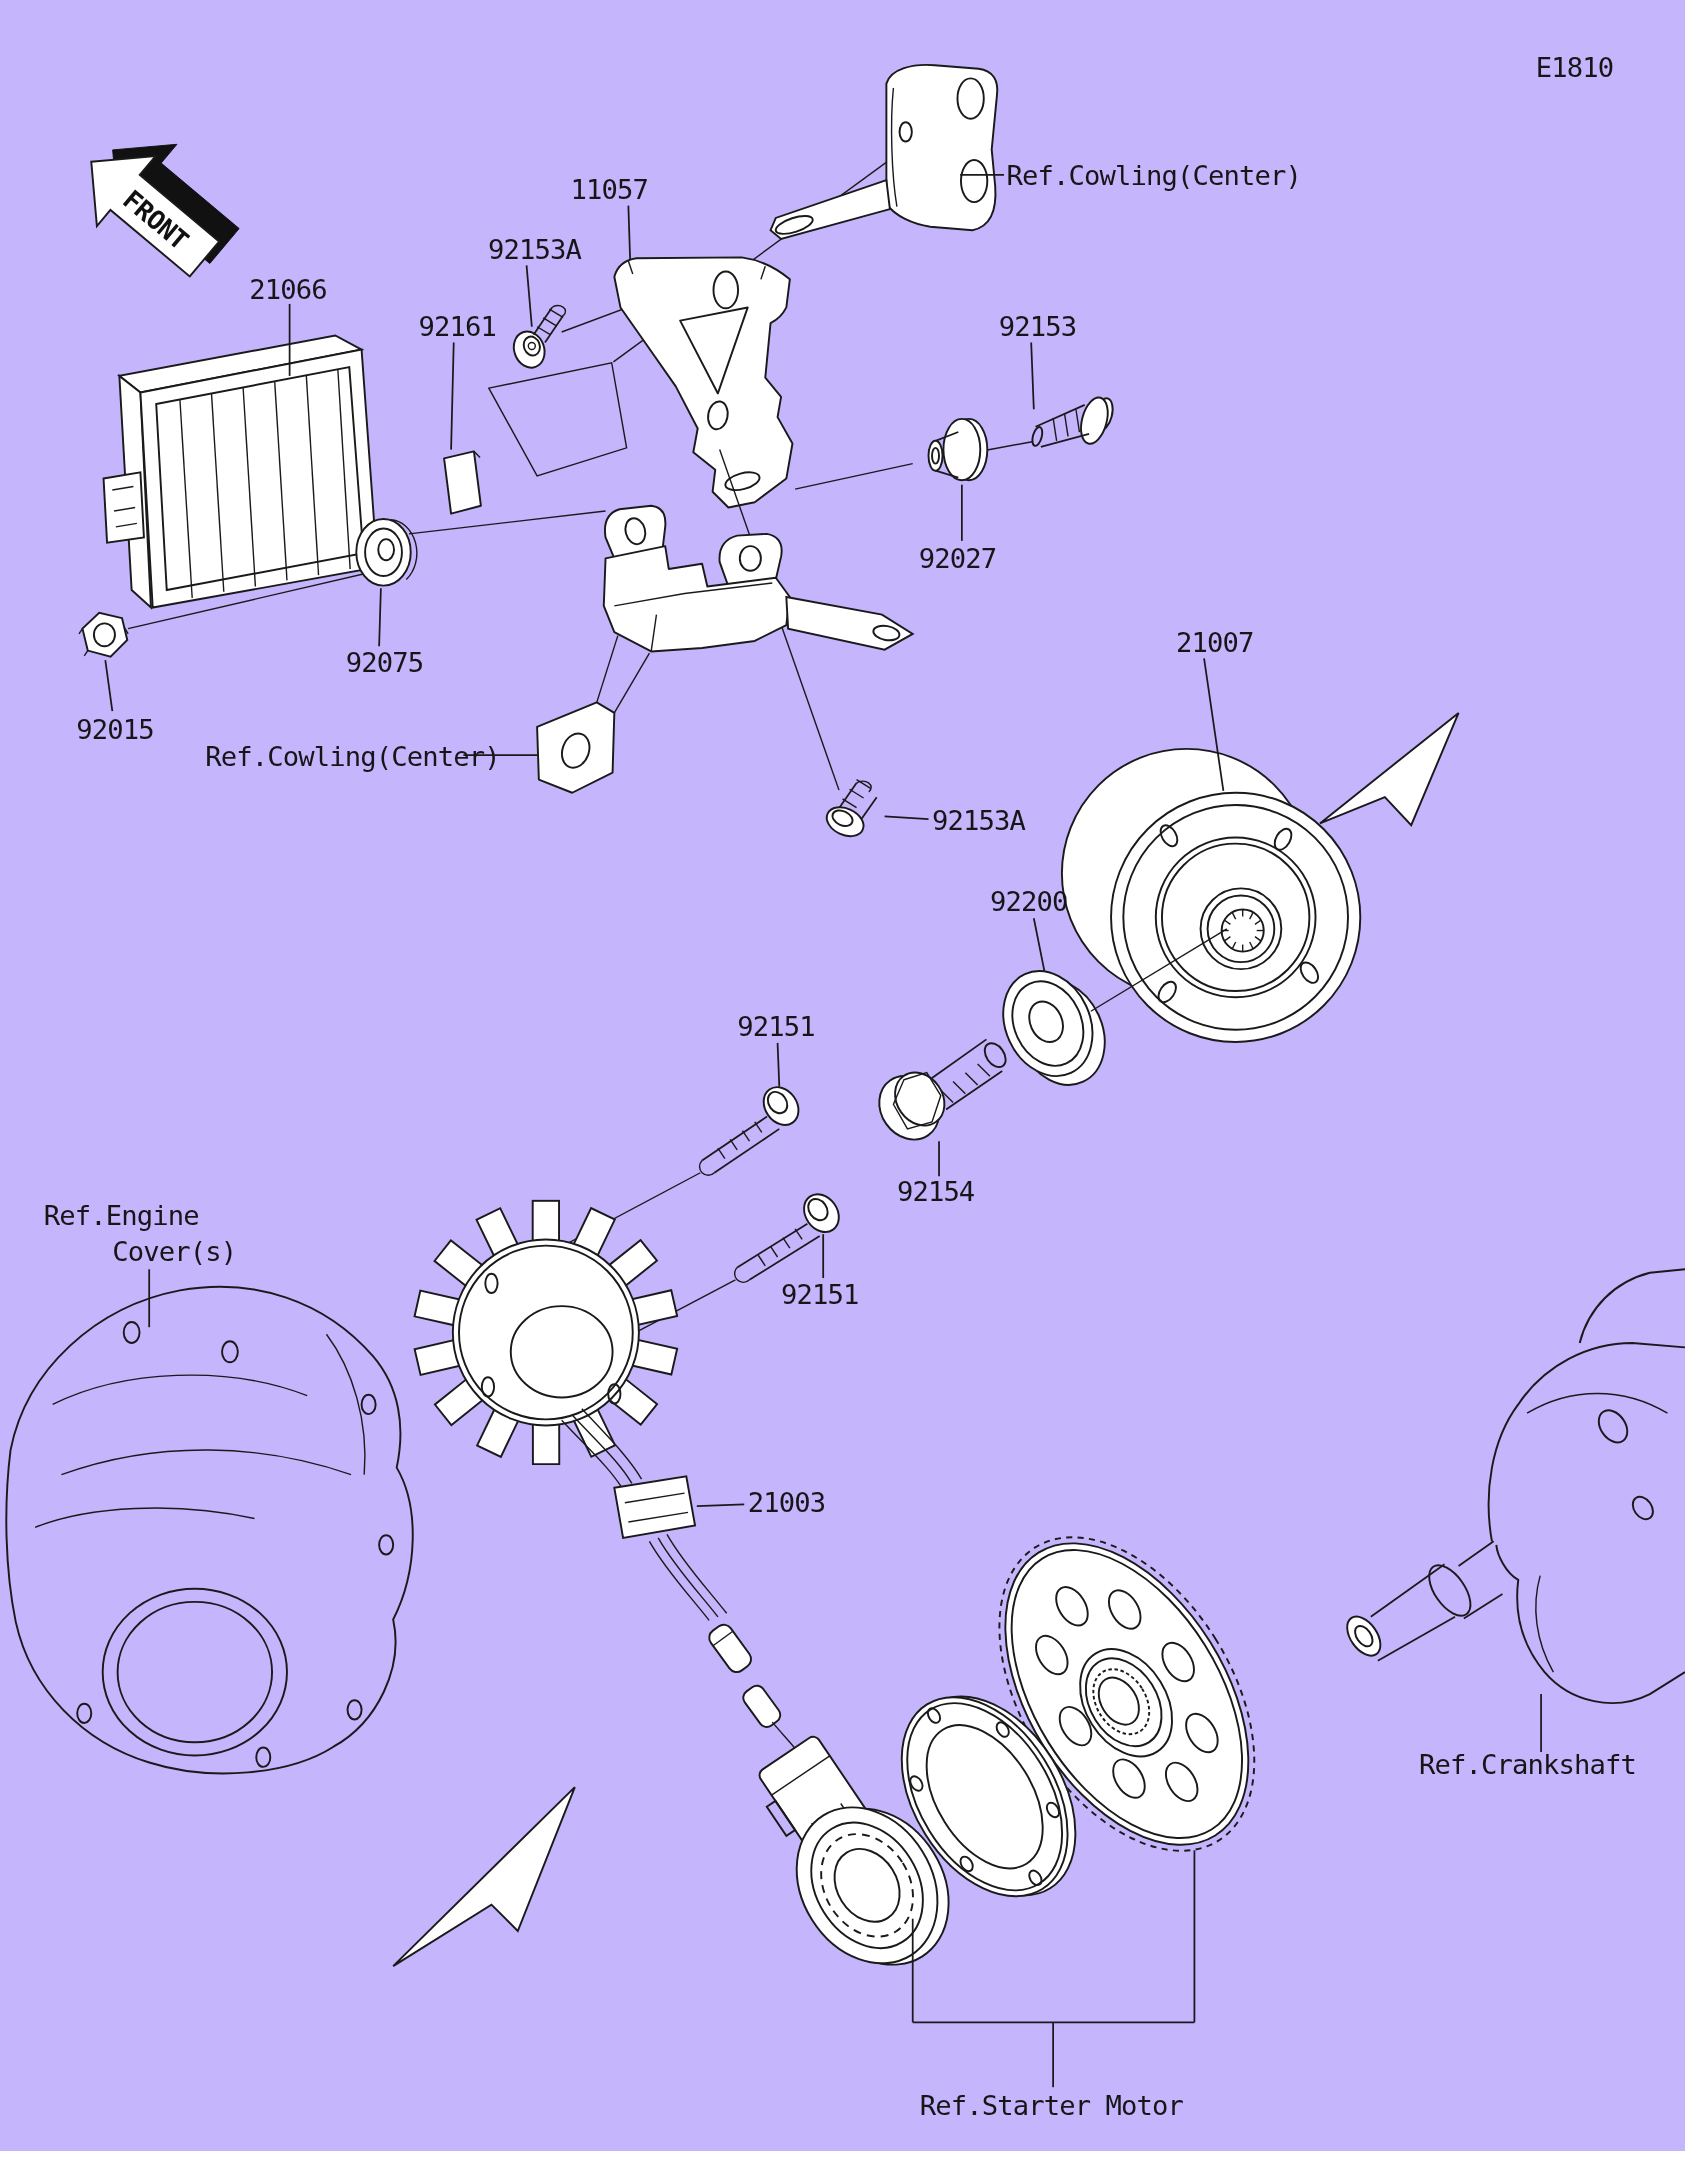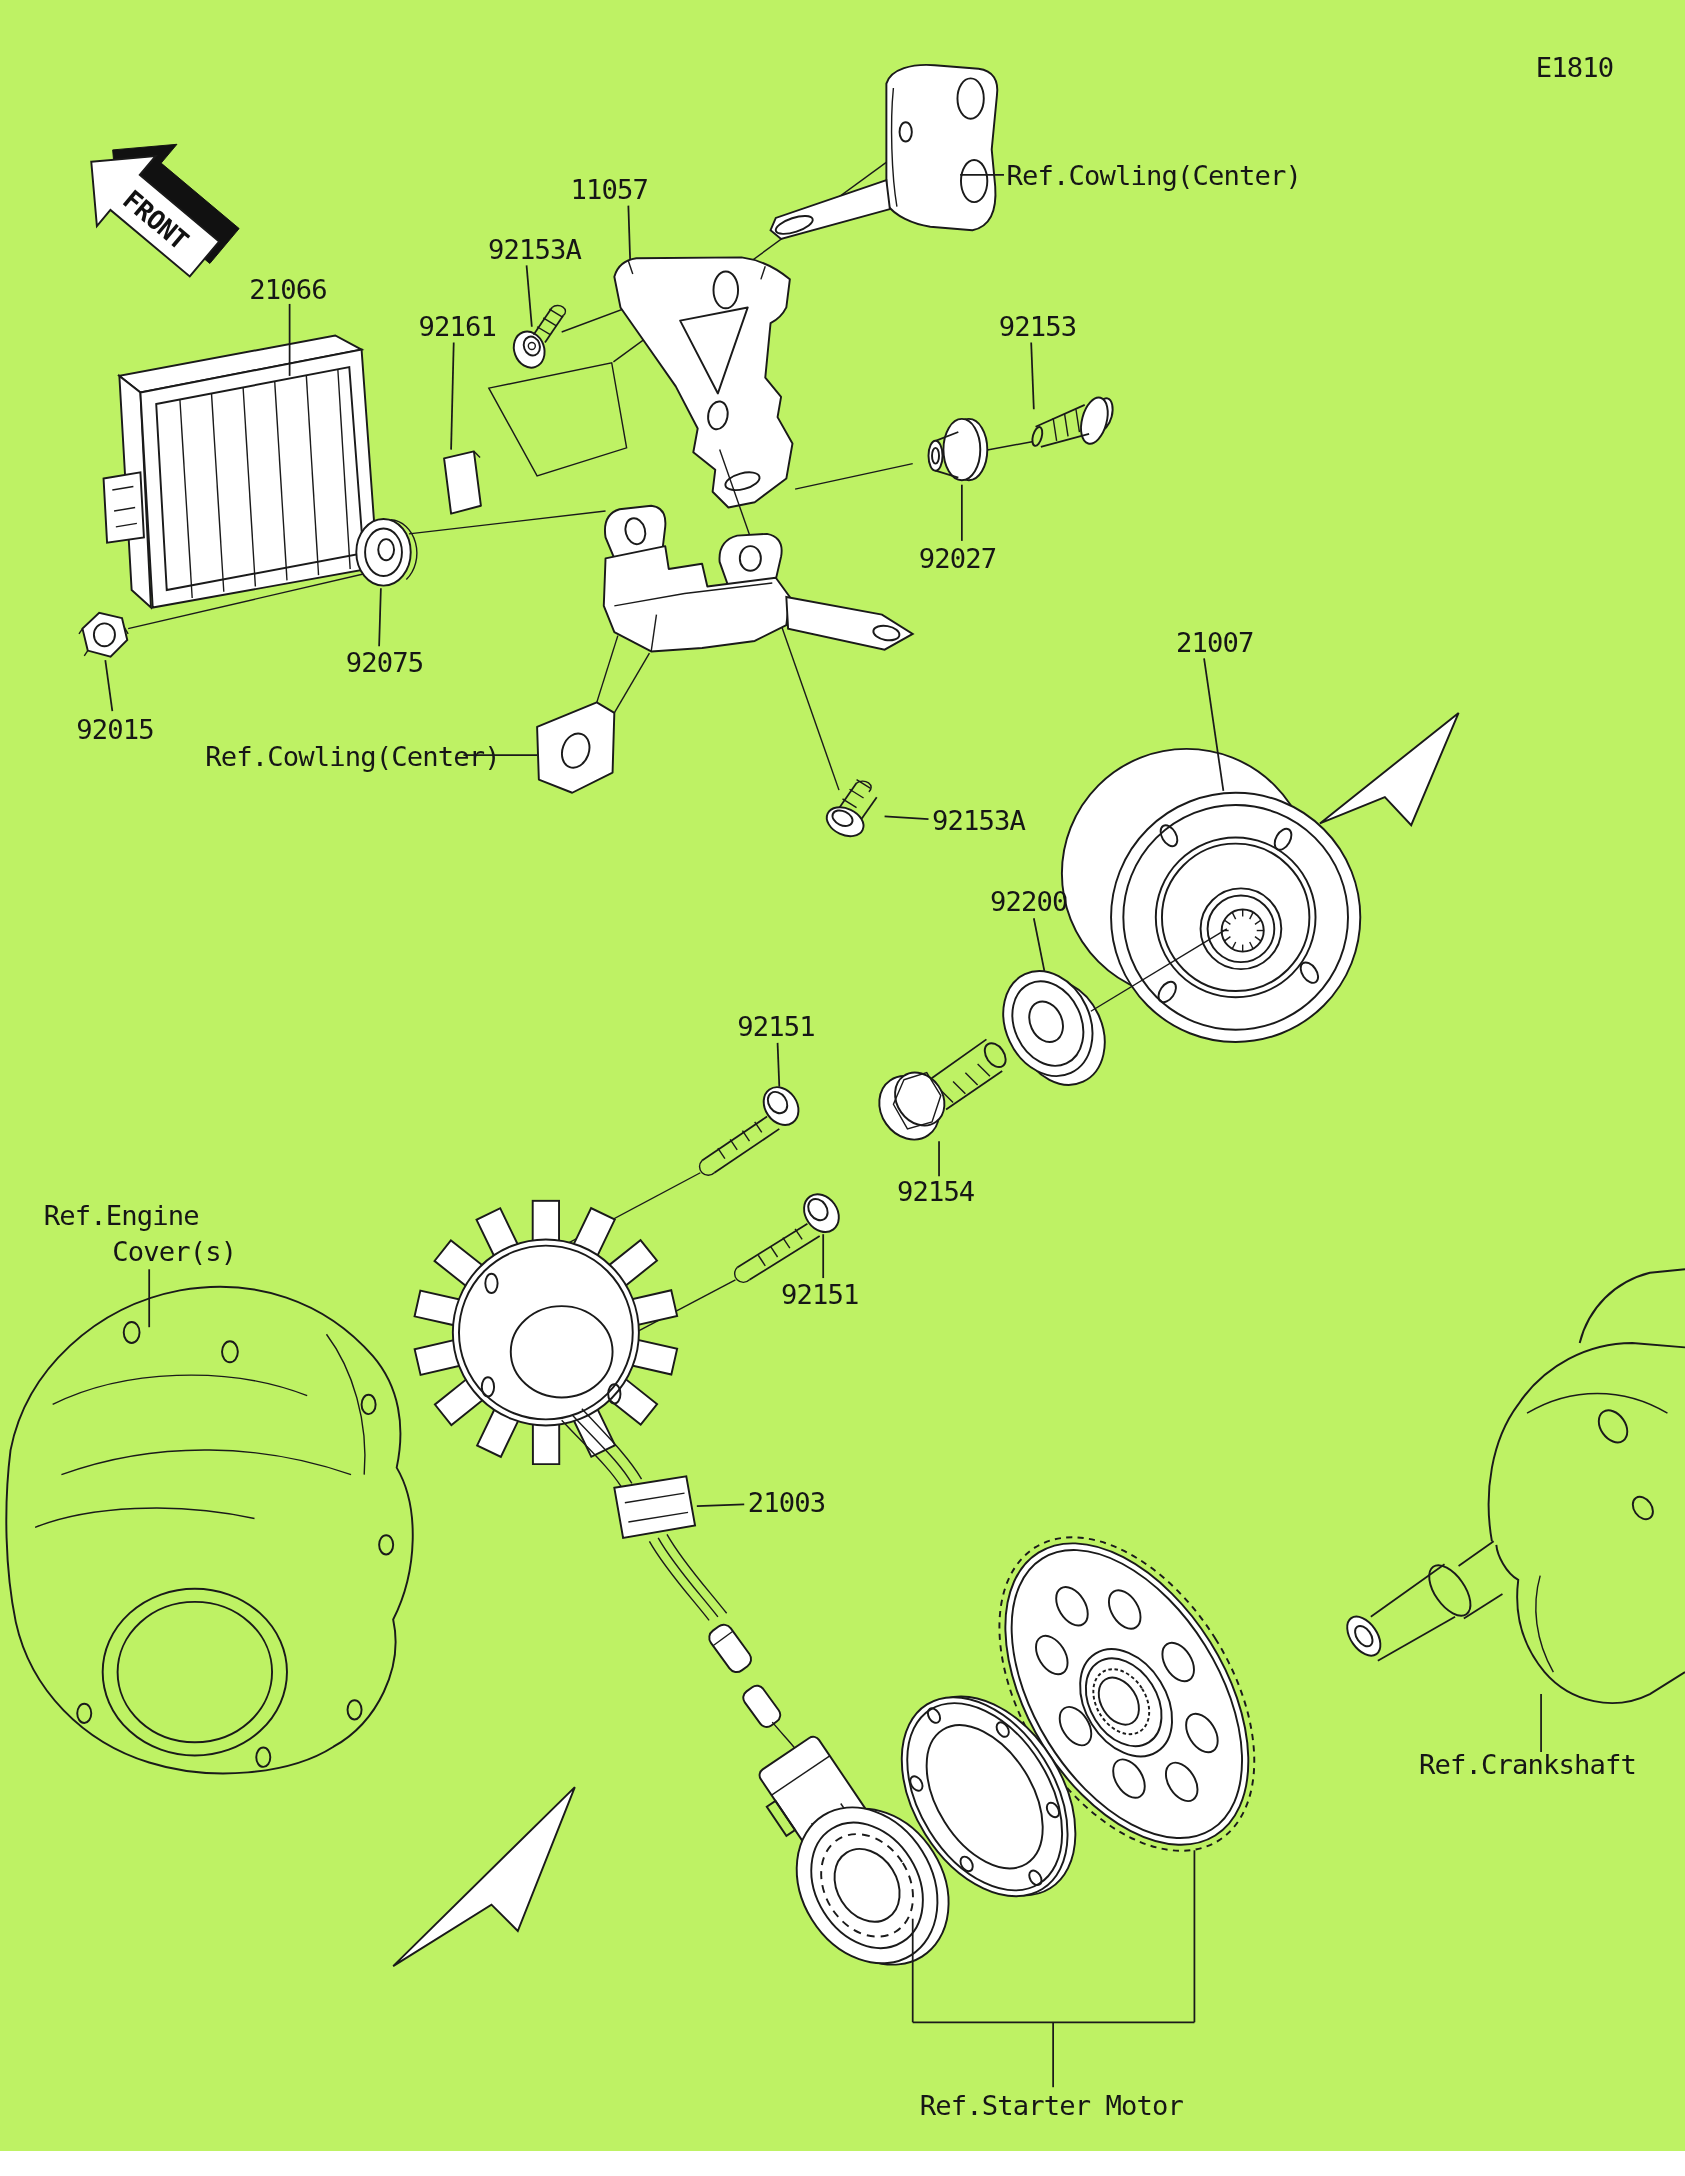--- a/index.html
+++ b/index.html
@@ -1,16 +1,16 @@
 <!DOCTYPE html>
 <html style="font-size:14px"><head>
 <meta charset="utf-8">
 <style>
   html,body{margin:0;padding:0;background:#ffffff;}
-  .page{position:relative;width:1685px;height:2151px;background:#bef264;overflow:hidden;}
+  .page{position:relative;width:1685px;height:2151px;background:#c4b5fd;overflow:hidden;}
   svg{display:block;}
   text{font-family:"DejaVu Sans Mono","Liberation Mono",monospace;fill:#161616;letter-spacing:-1px;}
   .lbl{font-size:31px;}
   .front-txt{font-size:30px;font-weight:bold;fill:#111;}
   .ln{stroke:#1a1a1a;stroke-width:2;fill:none;}
   .thin{stroke:#1a1a1a;stroke-width:1.6;fill:none;}
   .part{stroke:#1a1a1a;stroke-width:2.2;fill:#ffffff;}
   .partn{stroke:#1a1a1a;stroke-width:2.2;fill:none;}
   .solid{fill:#111;stroke:#111;}
 </style>

